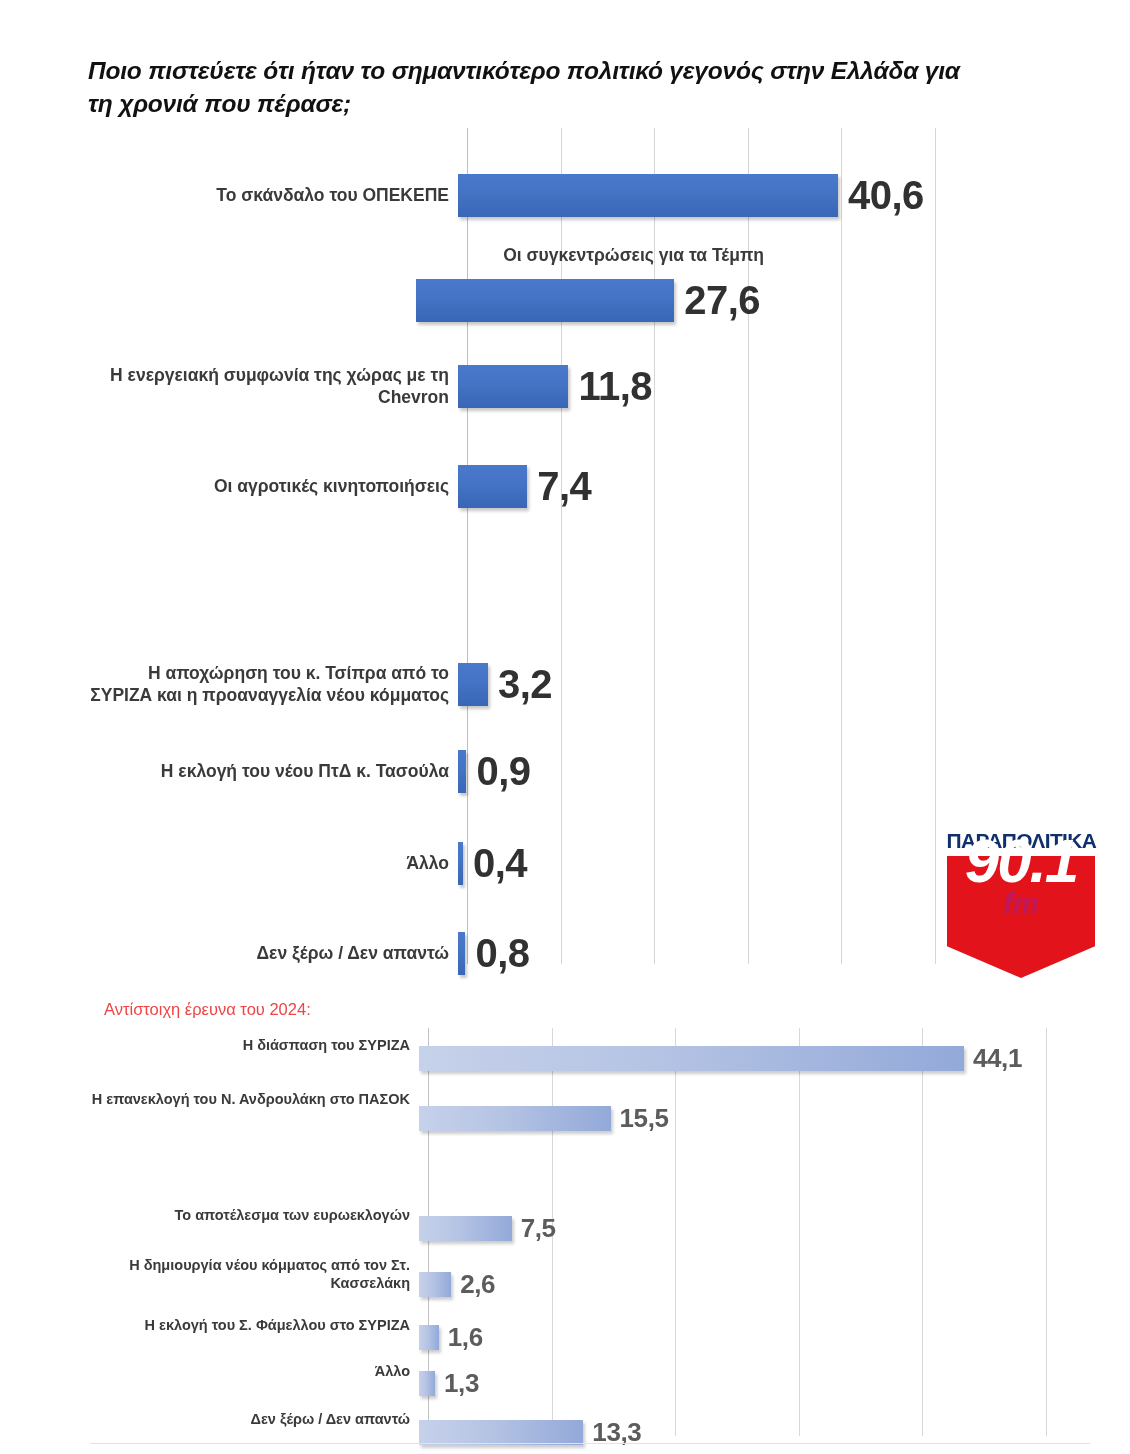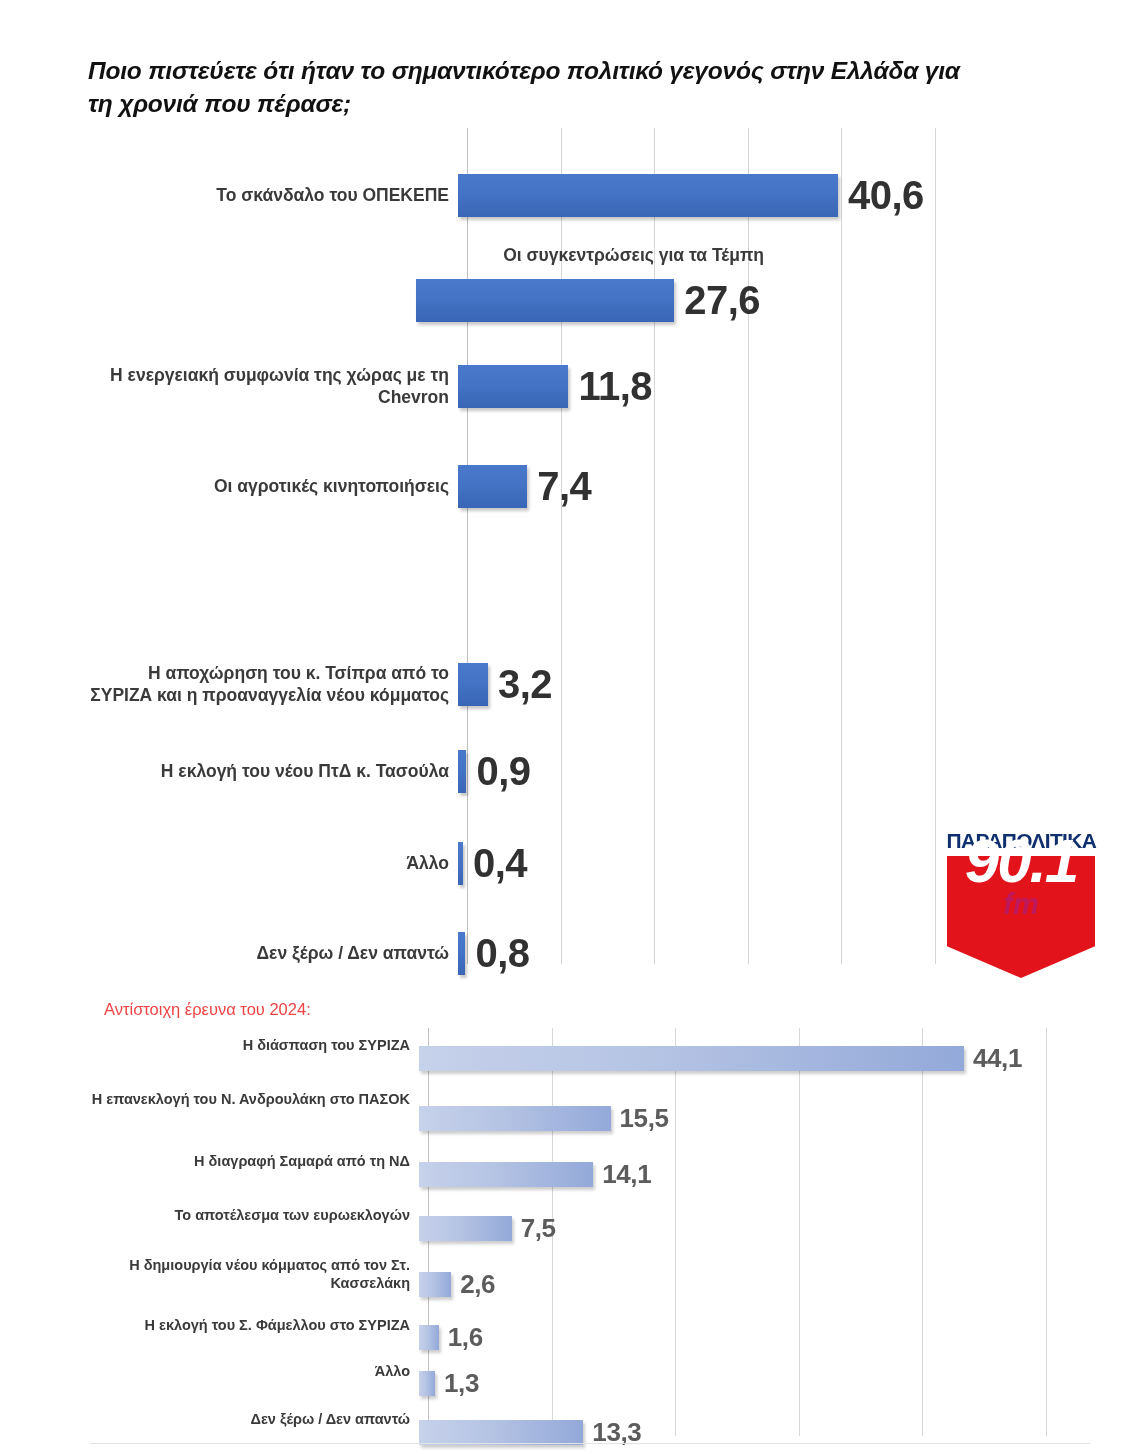--- a/index.html
+++ b/index.html
@@ -379,27 +379,20 @@
             <div class="pc-value">44,1</div>
           </div>
         </div>
         <div class="pc-row" style="top: 62px; height: 56px;">
           <div class="pc-label">Η επανεκλογή του Ν. Ανδρουλάκη στο ΠΑΣΟΚ</div>
           <div class="pc-barwrap">
             <div class="pc-bar" style="width: 191.553px;"></div>
             <div class="pc-value">15,5</div>
           </div>
         </div>
-        <div class="pc-row" style="top: 124px; height: 44px;">
-          <div class="pc-label">Η διαγραφή Σαμαρά από τη ΝΔ</div>
-          <div class="pc-barwrap">
-            <div class="pc-bar" style="width: 174.252px;"></div>
-            <div class="pc-value">14,1</div>
-          </div>
-        </div>
         <div class="pc-row" style="top: 178px; height: 44px;">
           <div class="pc-label">Το αποτέλεσμα των ευρωεκλογών</div>
           <div class="pc-barwrap">
             <div class="pc-bar" style="width: 92.6871px;"></div>
             <div class="pc-value">7,5</div>
           </div>
         </div>
         <div class="pc-row" style="top: 228px; height: 56px;">
           <div class="pc-label">Η δημιουργία νέου κόμματος από τον Στ. Κασσελάκη</div>
           <div class="pc-barwrap">

